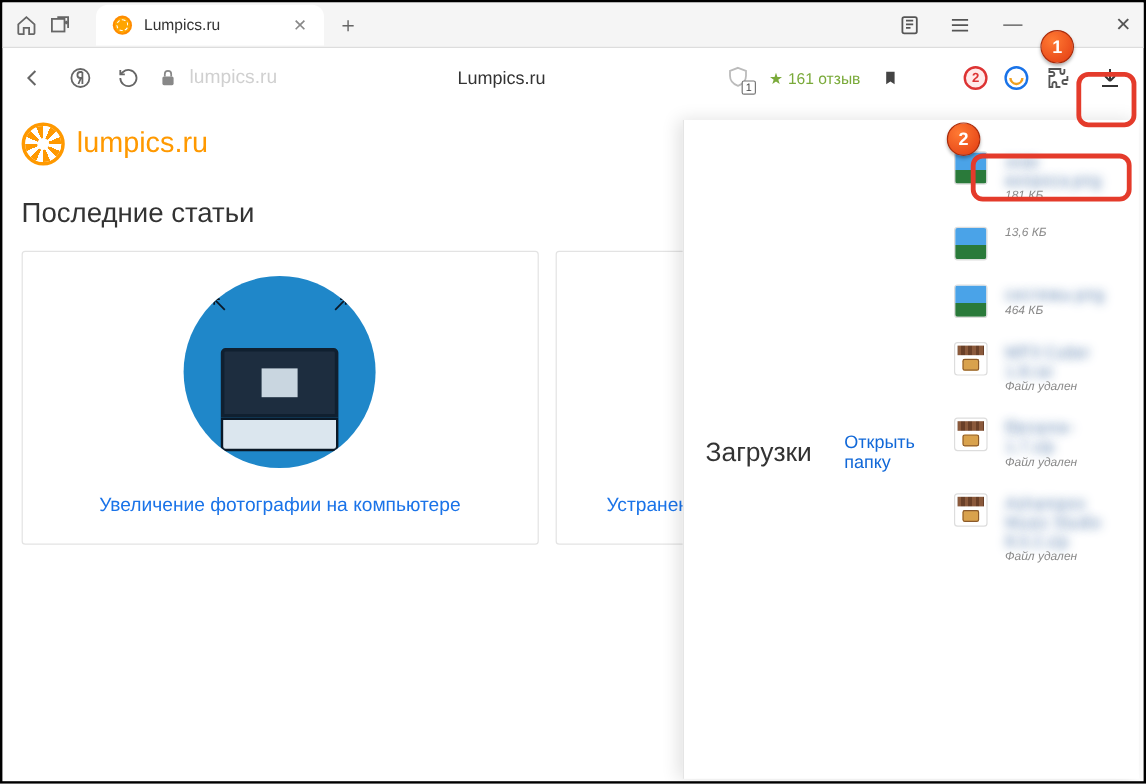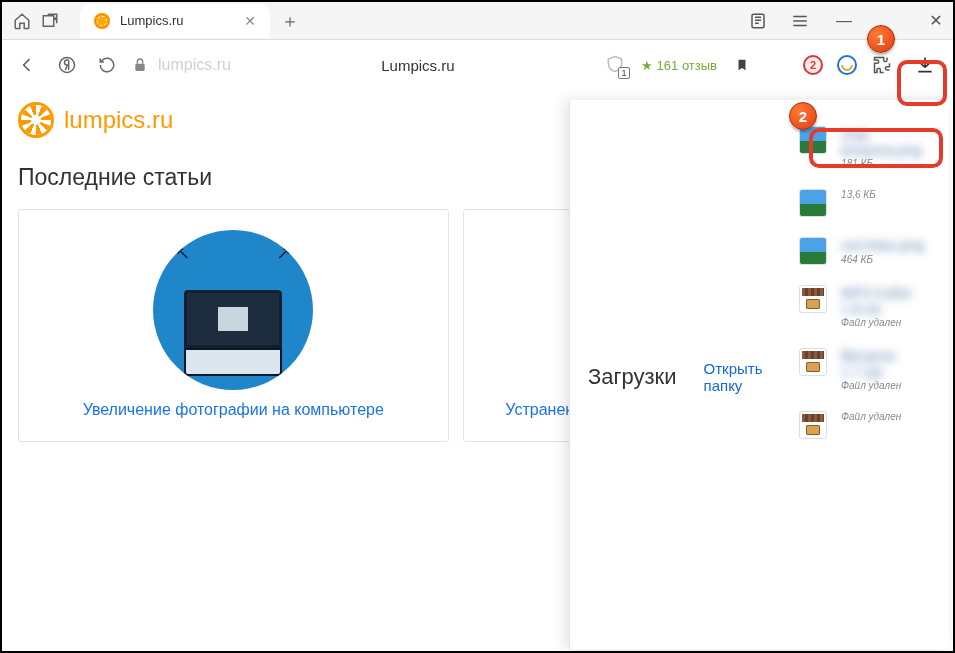--- a/index.html
+++ b/index.html
@@ -51,21 +51,21 @@
 .site-nav .caret::after { content: "▾"; font-size: 10px; color: #666; }
 
 .search-box { margin: 24px 0 18px; height: 62px; border: 1px solid #e3e3e3; border-radius: 3px; display: flex; align-items: center; padding: 0 20px; }
 .search-box input { border: none; outline: none; font-size: 17px; color: #b5b5b5; width: 100%; background: transparent; }
 
 .section-title { font-size: 23px; color: #333; margin: 20px 0 18px; }
 
 .articles { display: flex; gap: 14px; }
 .card { flex: 1; border: 1px solid #e3e3e3; border-radius: 3px; display: flex; flex-direction: column; align-items: center; padding: 20px 10px 16px; }
 .card .illus { width: 160px; height: 160px; display: flex; align-items: center; justify-content: center; }
-.card .link { margin-top: 6px; font-size: 16px; color: #1a73e8; text-align: center; line-height: 1.8; cursor: pointer; }
+.card .link { margin-top: 18px; font-size: 16px; color: #1a73e8; text-align: center; line-height: 1.8; cursor: pointer; }
 
 
 .illus1 { position: relative; }
 .illus1 .circ { width: 160px; height: 160px; border-radius: 50%; background: #1f87c9; position: relative; overflow: hidden; }
 .illus1 .monitor { position: absolute; bottom: 14px; left: 50%; transform: translateX(-50%); width: 98px; }
 .illus1 .screen { height: 58px; background: #1d2d3f; border: 3px solid #102030; border-radius: 4px 4px 0 0; display:flex; align-items:center; justify-content:center; }
 .illus1 .img-ico { width: 30px; height: 24px; background: #c9d6e0; position: relative; }
 .illus1 .arrows { position: absolute; inset: 12px 22px auto 22px; display:flex; justify-content: space-between; }
 .illus1 .arrows span { color: #0a1826; font-size: 18px; }
 .illus1 .kbd { height: 28px; background: #dbe6ee; border: 2px solid #0a1826; border-radius: 0 0 4px 4px; }
@@ -295,20 +295,21 @@
       <div class="dl-item">
         <div class="thumb rar"></div>
     <div class="meta">
       <div class="name">filename-1.7.zip</div>
       <div class="sub">Файл удален</div>
     </div>
       </div>
       <div class="dl-item">
         <div class="thumb rar"></div>
     <div class="meta">
+      <div class="name">Ashampoo Music Studio 8.0.2.zip</div>
       <div class="sub">Файл удален</div>
     </div>
       </div>
     </div>
 </div>
 
 <div class="hl hl1"></div>
 <div class="hl hl2"></div>
 <div class="badge b1">1</div>
 <div class="badge b2">2</div>

